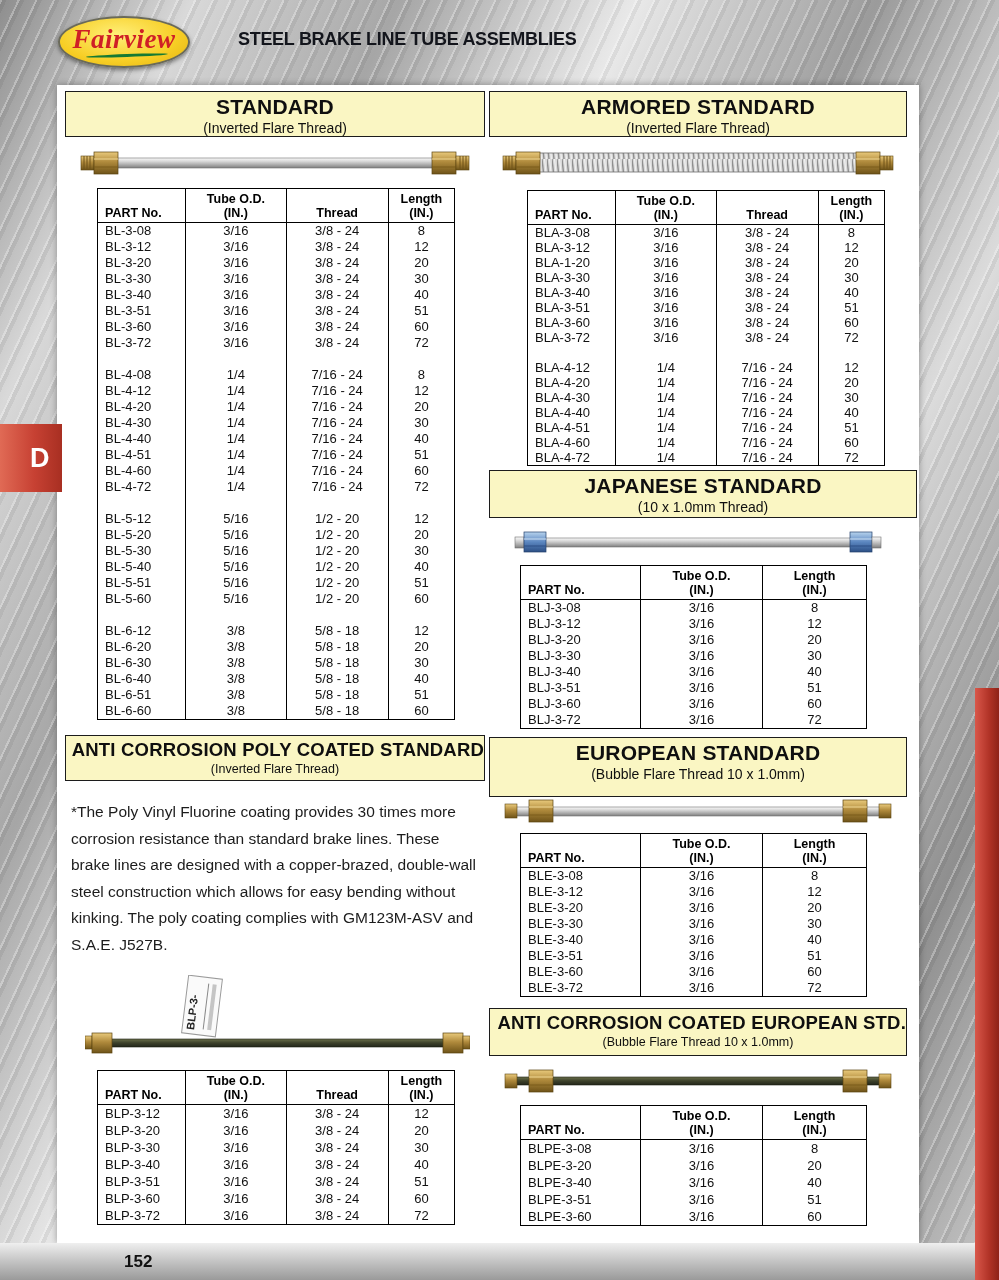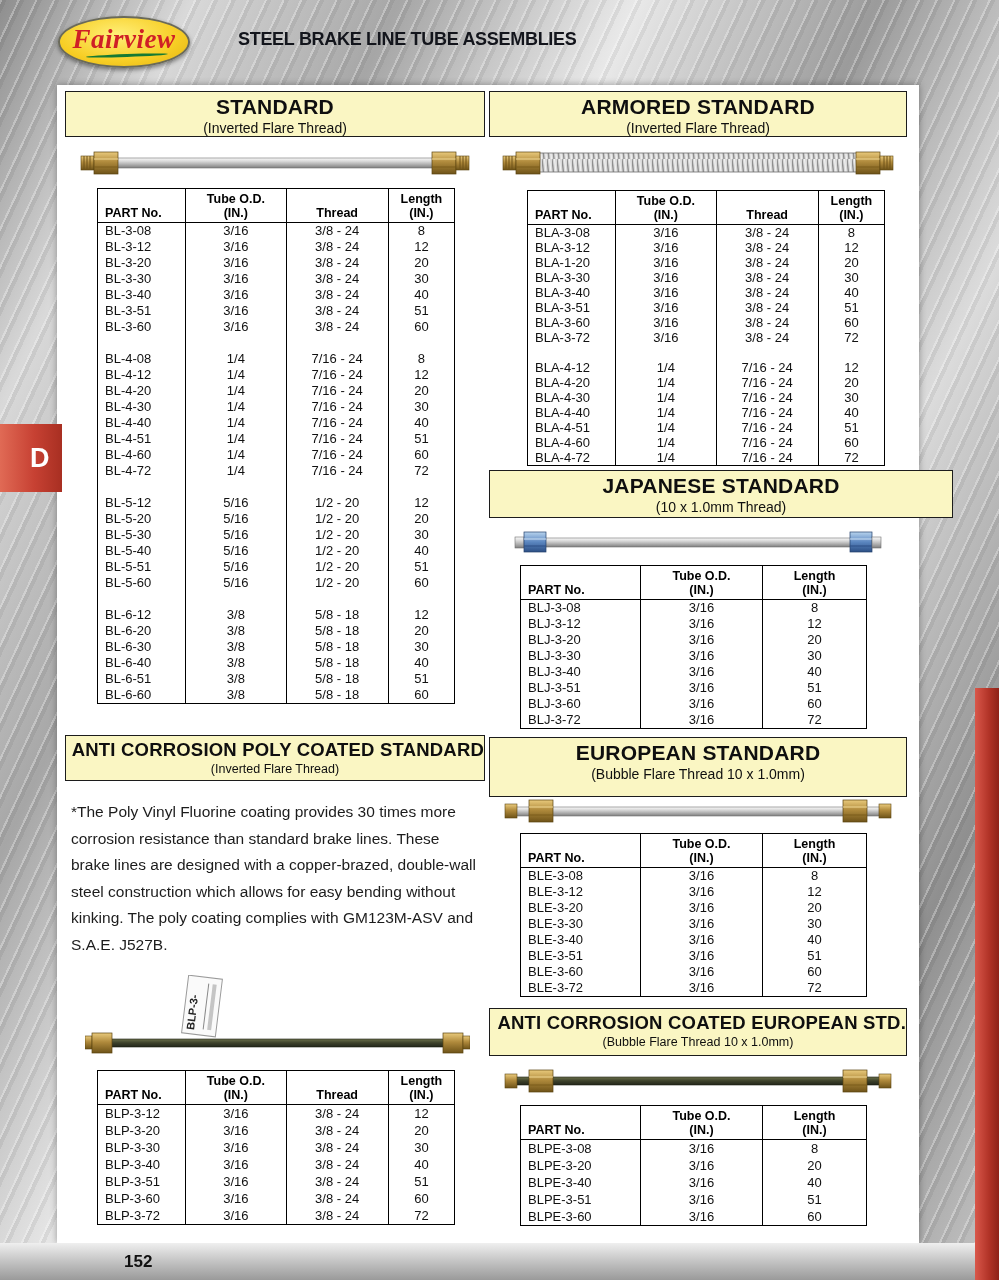--- a/index.html
+++ b/index.html
@@ -211,20 +211,26 @@
           <td>3/8 - 24</td>
           <td>51</td>
         </tr>
         <tr>
           <td>BL-3-60</td>
           <td>3/16</td>
           <td>3/8 - 24</td>
           <td>60</td>
         </tr>
         <tr>
+          <td>BL-3-72</td>
+          <td>3/16</td>
+          <td>3/8 - 24</td>
+          <td>72</td>
+        </tr>
+        <tr>
           <td>&nbsp;</td>
           <td>&nbsp;</td>
           <td>&nbsp;</td>
           <td>&nbsp;</td>
         </tr>
         <tr>
           <td>BL-4-08</td>
           <td>1/4</td>
           <td>7/16 - 24</td>
           <td>8</td>
@@ -578,21 +584,21 @@
         </tr>
         <tr>
           <td>BLA-4-72</td>
           <td>1/4</td>
           <td>7/16 - 24</td>
           <td>72</td>
         </tr>
       </tbody>
     </table>
 
-  <div class="sec-head" style="left:432px;top:385px;width:464px;height:48px">
+  <div class="sec-head" style="left:432px;top:385px;width:428px;height:48px">
     <div class="sec-title">JAPANESE STANDARD</div>
     <div class="sec-sub">(10 x 1.0mm Thread)</div>
   </div>
   <div class="img-box" style="left:432px;top:437px;width:418px;height:40px">
     <svg width="370" height="40" viewBox="0 0 370 40">
       <rect x="30" y="16" width="310" height="9" fill="url(#g-steel)" stroke="#707070" stroke-width="0.6"></rect>
       <rect x="2" y="15" width="9" height="11" fill="url(#g-steel)" stroke="#707070" stroke-width="0.6"></rect>
       <rect x="11" y="10" width="22" height="20" fill="url(#g-blue)" stroke="#23406b" stroke-width="0.7"></rect>
       <line x1="11" y1="17" x2="33" y2="17" stroke="#cfe2f5"></line>
         <line x1="11" y1="24" x2="33" y2="24" stroke="#2c4f85"></line>

